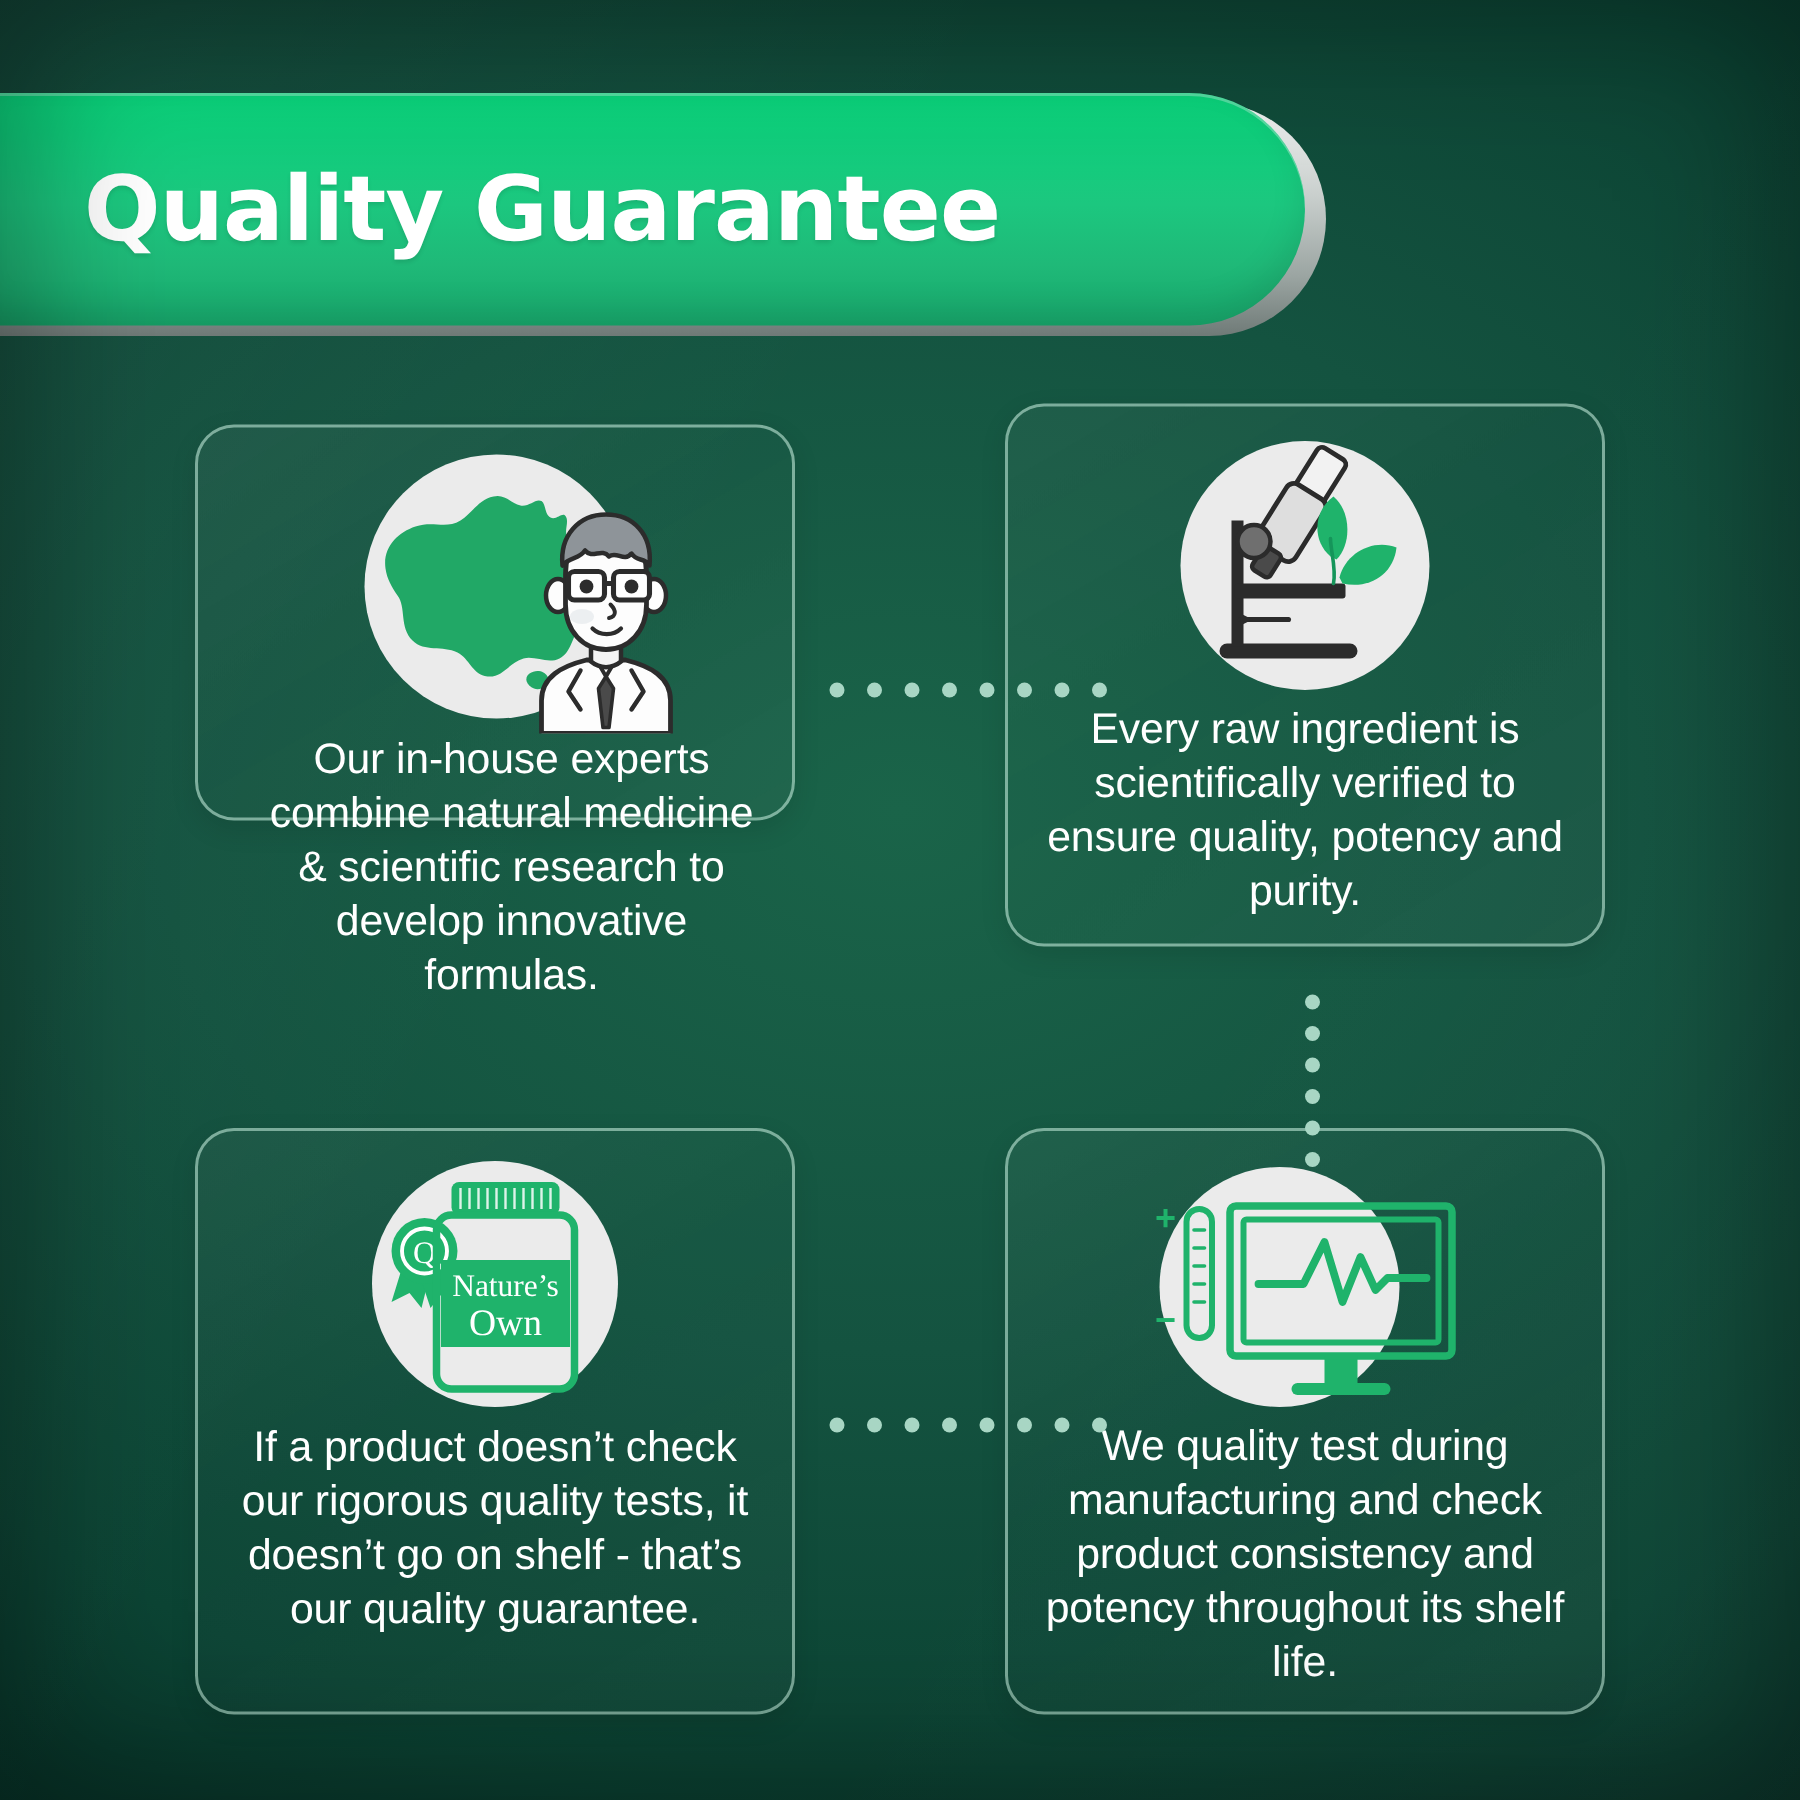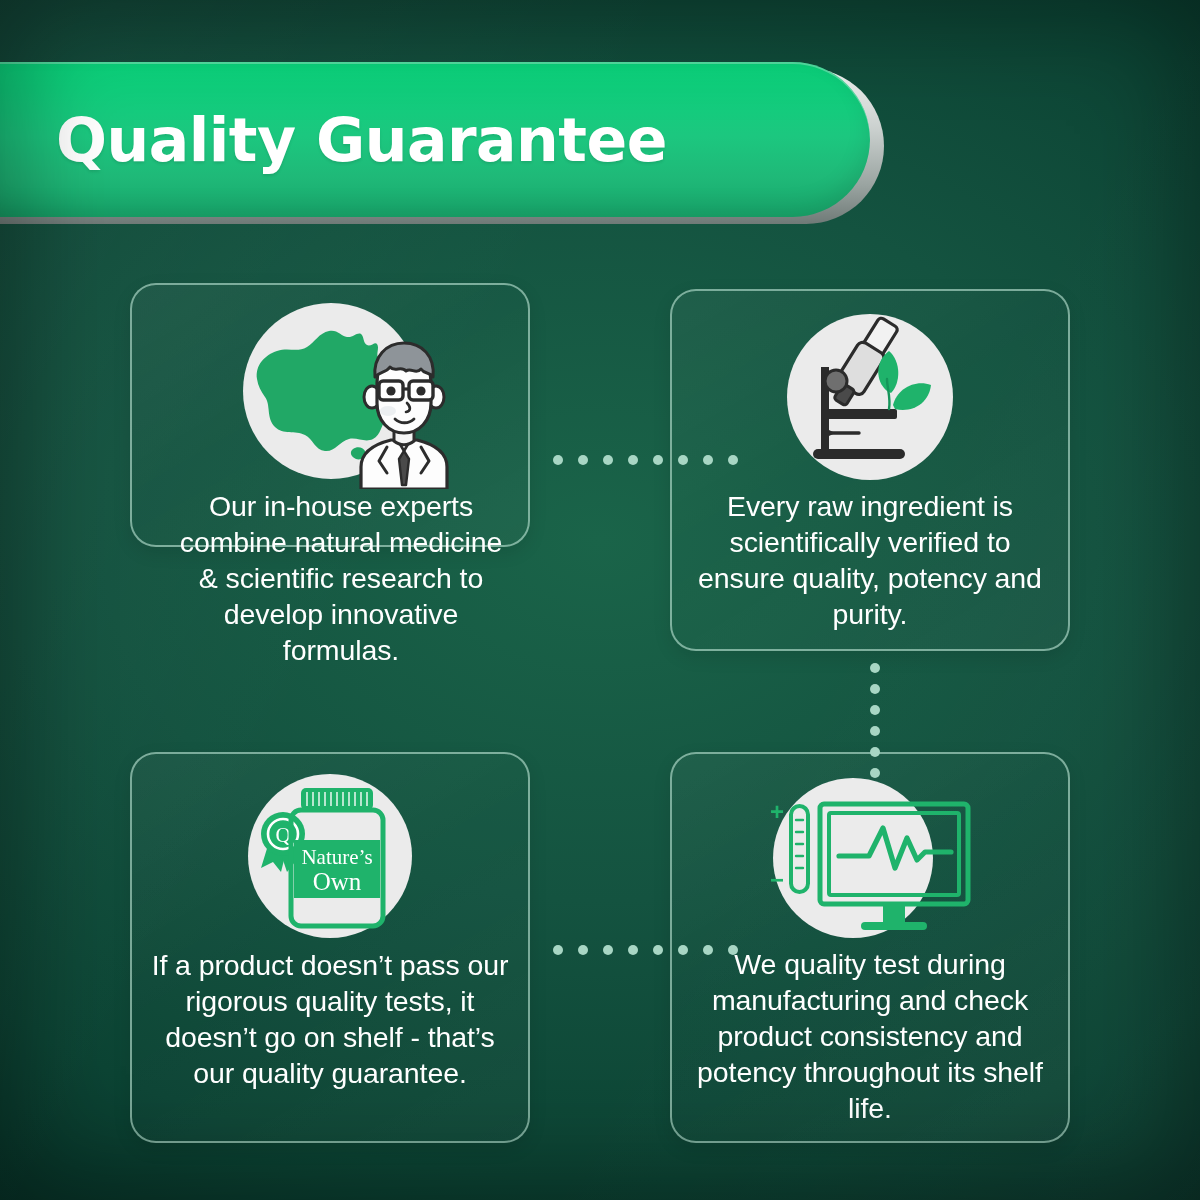--- a/index.html
+++ b/index.html
@@ -56,21 +56,21 @@
   .card{
     position:absolute;
     width:400px;
     border-radius:26px;
     border:2px solid rgba(186,226,210,0.62);
     background:linear-gradient(150deg, rgba(255,255,255,0.045) 0%, rgba(255,255,255,0.012) 45%, rgba(255,255,255,0.03) 100%);
     box-shadow: 0 6px 18px rgba(0,0,0,0.10);
     display:flex; flex-direction:column; align-items:center;
   }
   #card-1{ left:130px; top:283px; height:264px;padding-left:22px; }
-  #card-2{ left:670px; top:289px; height:362px; }
+  #card-2{ left:670px; top:269px; height:362px; }
   #card-3{ left:130px; top:752px; height:391px; }
   #card-4{ left:670px; top:752px; height:391px; }
 
   .icon-area{
     width:100%;
     display:flex; justify-content:center; align-items:center;
   }
   .card-text{
     color:#ffffff;
     font-size:28.5px;
@@ -236,21 +236,21 @@
 
         <rect x="66" y="42" width="92" height="116" rx="10" fill="none" stroke="#1fb36b" stroke-width="5"></rect>
 
         <rect x="69" y="72" width="86" height="58" fill="#1fb36b"></rect>
 
         <text x="112" y="96" font-family="'Liberation Serif', serif" font-size="21" fill="#ffffff" text-anchor="middle">Nature’s</text>
         <text x="112" y="122" font-family="'Liberation Serif', serif" font-size="25" fill="#ffffff" text-anchor="middle">Own</text>
       </svg>
     </div>
   </div>
-  <div class="card-text">If a product doesn’t pass our rigorous quality tests, it doesn’t go on shelf - that’s our quality guarantee.</div>
+  <div class="card-text">If a product doesn’t check our rigorous quality tests, it doesn’t go on shelf - that’s our quality guarantee.</div>
 </div>
 
 <div class="card" id="card-4">
   <div class="icon-area">
     <div class="icon4">
       <svg width="210" height="175" viewBox="0 0 210 175" xmlns="http://www.w3.org/2000/svg">
         <circle cx="88" cy="86" r="80" fill="#ebebeb"></circle>
 
         <rect x="26" y="34" width="17" height="86" rx="8.5" fill="none" stroke="#1fb36b" stroke-width="4"></rect>
         <g stroke="#1fb36b" stroke-width="2.4" stroke-linecap="round">

